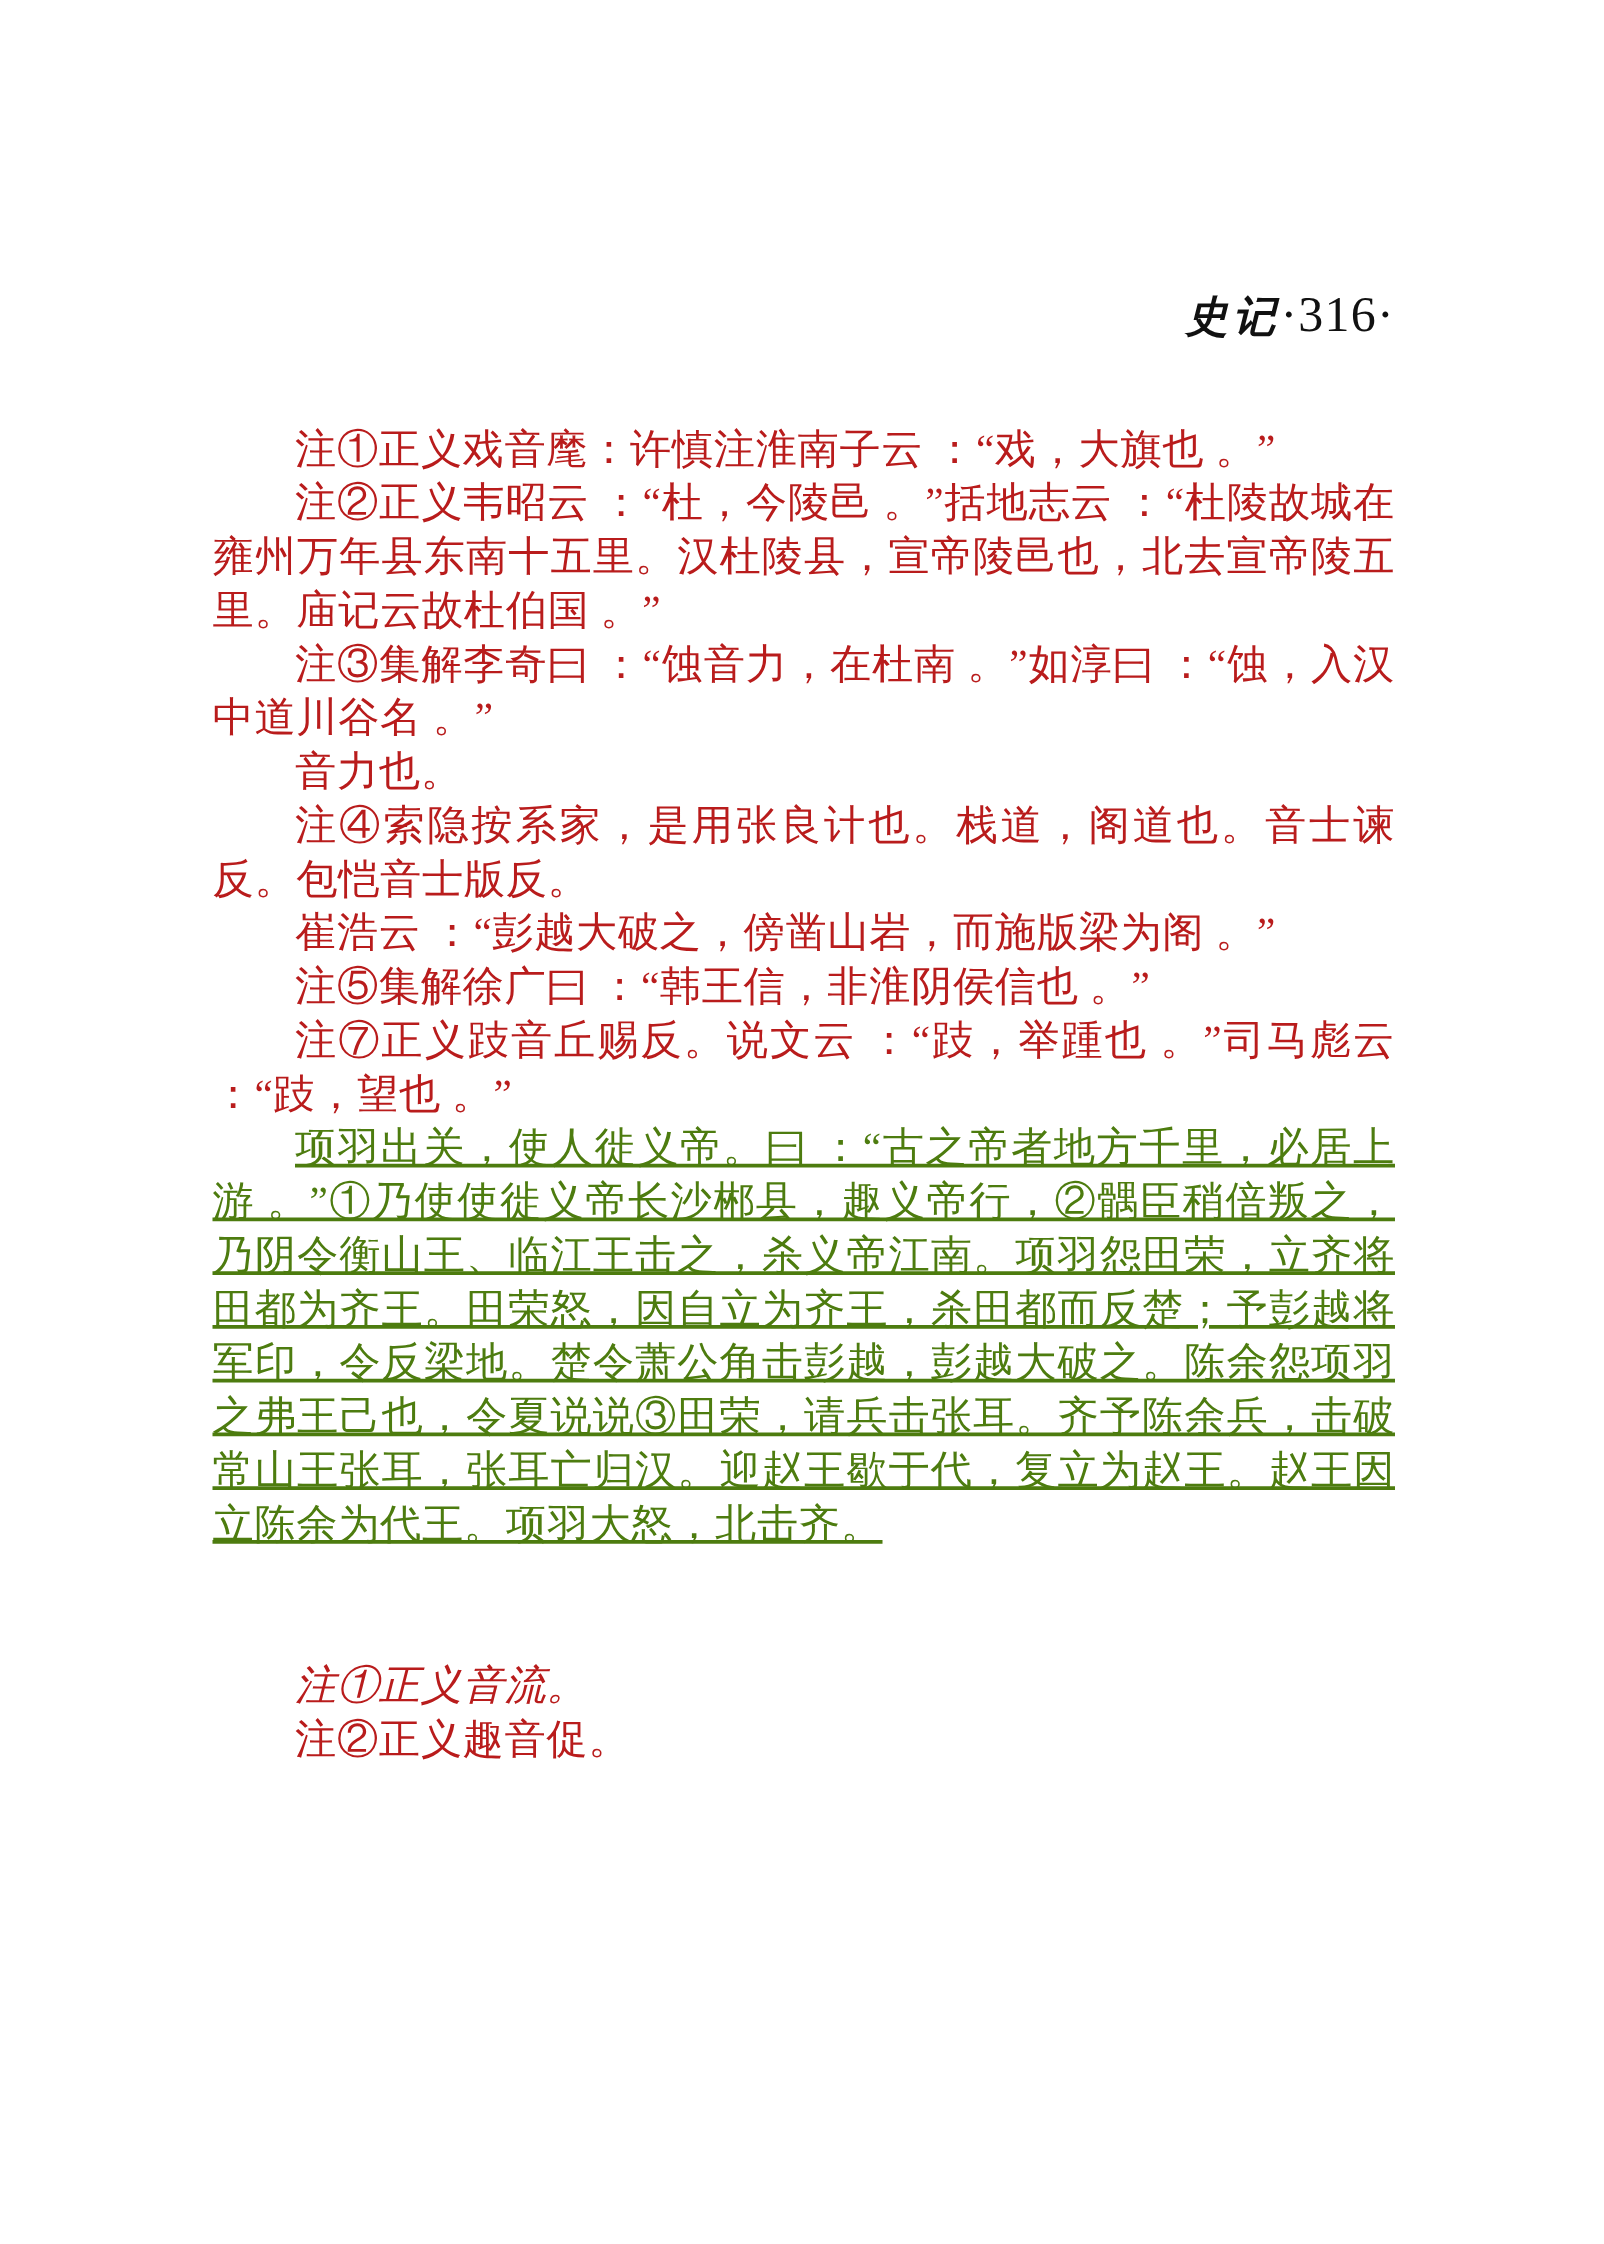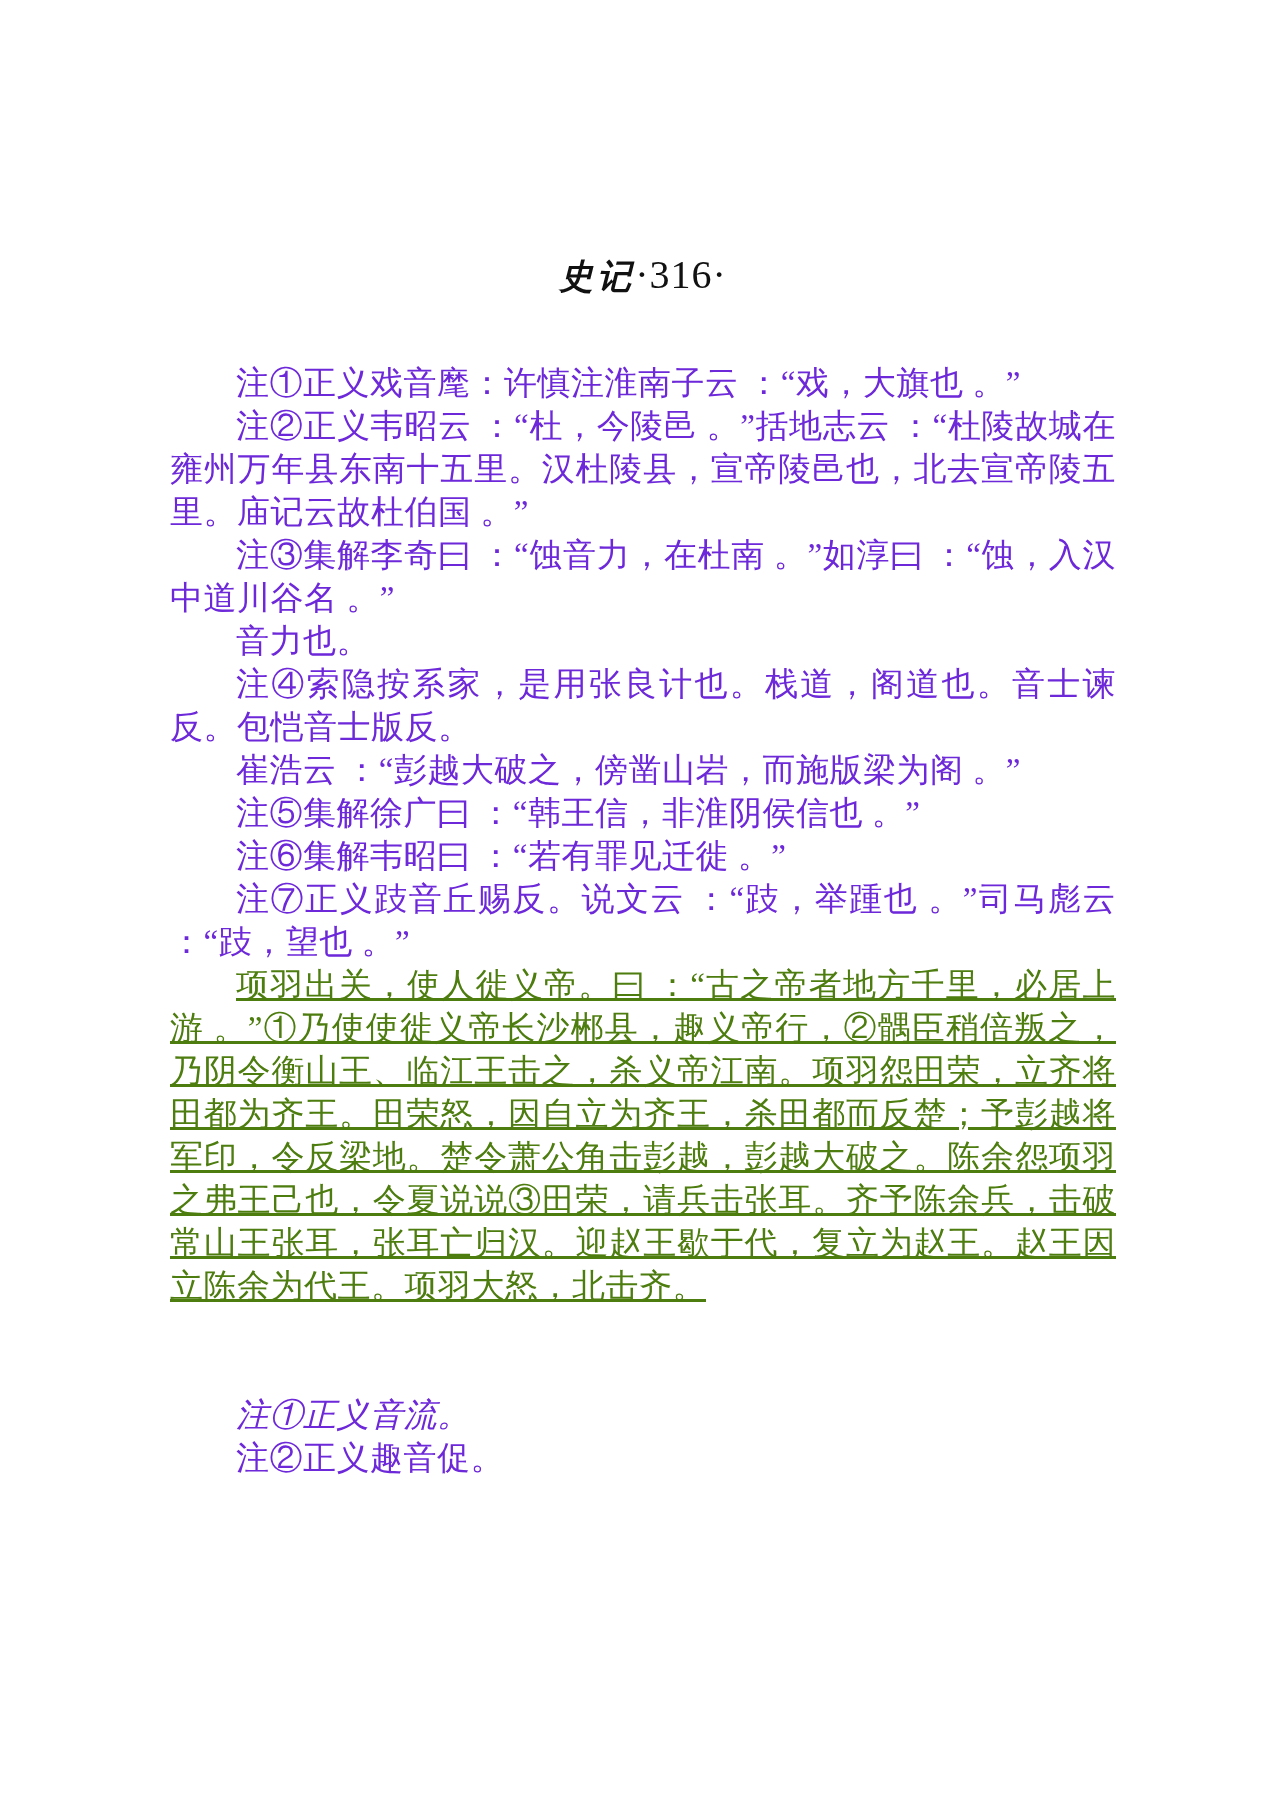--- a/index.html
+++ b/index.html
@@ -16,24 +16,23 @@
     overflow: hidden;
   }
   .content {
     position: absolute;
     left: 170px;
     top: 228px;
     width: 946px;
   }
   .page-header {
     display: flex;
-    justify-content: center;
+    justify-content: flex-end;
     align-items: baseline;
     margin-bottom: 62px;
-    margin-top: 23px;
   }
   .book-title {
     font-size: 34px;
     color: #111111;
     letter-spacing: 4px;
     font-style: italic;
     font-weight: bold;
   }
   .page-number {
     font-size: 40px;
@@ -42,21 +41,21 @@
   }
   .body-text p {
     margin: 0;
     font-size: 33px;
     line-height: 43px;
     text-indent: 2em;
     text-align: justify;
     text-justify: inter-ideograph;
     letter-spacing: 0.5px;
   }
-  .blue  { color: #6d28d9; }
+  .blue  { color: #b91c1c; }
   .black { color: #4d7c0f; text-decoration: underline; }
   .gap-before { margin-top: 86px !important; font-style: italic; }
 </style>
 </head>
 <body>
 
 <div class="page">
   <div class="content">
 
     <div class="page-header">
@@ -65,21 +64,20 @@
     </div>
 
     <div class="body-text">
       <p class="blue">注①正义戏音麾：许慎注淮南子云 ：“戏，大旗也 。”</p>
       <p class="blue">注②正义韦昭云 ：“杜，今陵邑 。”括地志云 ：“杜陵故城在雍州万年县东南十五里。汉杜陵县，宣帝陵邑也，北去宣帝陵五里。庙记云故杜伯国 。”</p>
       <p class="blue">注③集解李奇曰 ：“蚀音力，在杜南 。”如淳曰 ：“蚀，入汉中道川谷名 。”</p>
       <p class="blue">音力也。</p>
       <p class="blue">注④索隐按系家，是用张良计也。栈道，阁道也。音士谏反。包恺音士版反。</p>
       <p class="blue">崔浩云 ：“彭越大破之，傍凿山岩，而施版梁为阁 。”</p>
       <p class="blue">注⑤集解徐广曰 ：“韩王信，非淮阴侯信也 。”</p>
-      <p class="blue">注⑥集解韦昭曰 ：“若有罪见迁徙 。”</p>
       <p class="blue">注⑦正义跂音丘赐反。说文云 ：“跂，举踵也 。”司马彪云 ：“跂，望也 。”</p>
       <p class="black">项羽出关，使人徙义帝。曰 ：“古之帝者地方千里，必居上游 。”①乃使使徙义帝长沙郴县，趣义帝行，②髃臣稍倍叛之，乃阴令衡山王、临江王击之，杀义帝江南。项羽怨田荣，立齐将田都为齐王。田荣怒，因自立为齐王，杀田都而反楚；予彭越将军印，令反梁地。楚令萧公角击彭越，彭越大破之。陈余怨项羽之弗王己也，令夏说说③田荣，请兵击张耳。齐予陈余兵，击破常山王张耳，张耳亡归汉。迎赵王歇于代，复立为赵王。赵王因立陈余为代王。项羽大怒，北击齐。</p>
       <p class="blue gap-before">注①正义音流。</p>
       <p class="blue">注②正义趣音促。</p>
     </div>
 
   </div>
 </div>
 
 </body></html>

